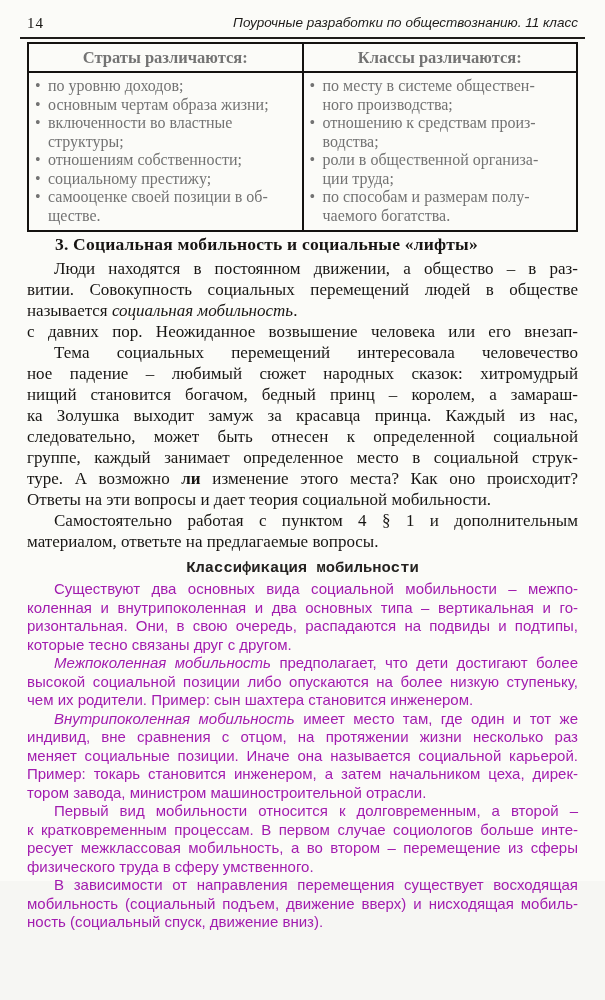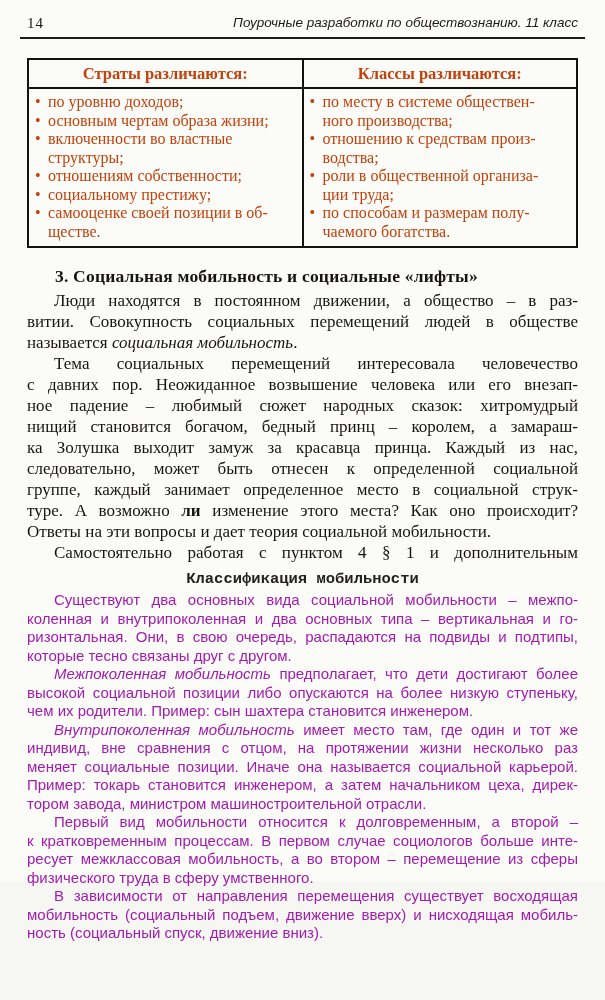--- a/index.html
+++ b/index.html
@@ -6,30 +6,30 @@
   body{width:605px;height:1000px;overflow:hidden;background:#f6f6f3;}
   .page{box-sizing:border-box;width:605px;height:881px;padding:14px 27px 0 27px;
         background:#fbfbf8;color:#171513;}
   
   .hdr{position:relative;height:19px;}
   .pnum{font-family:"Liberation Serif",serif;font-size:15px;letter-spacing:1px;}
   .htitle{position:absolute;left:0;right:0;top:1px;text-align:right;
           font-family:"Liberation Sans",sans-serif;font-style:italic;font-size:13.5px;color:#1d1b19;}
   .hrule{border-bottom:2px solid #1e1c1a;margin:4px -7px 0 -7px;}
   
-  table.cmp{width:100%;border-collapse:collapse;margin-top:19px;
-            font-family:"Liberation Serif",serif;font-size:16px;color:#c2410c;}
+  table.cmp{width:100%;border-collapse:collapse;margin-top:3px;
+            font-family:"Liberation Serif",serif;font-size:16px;color:#737373;}
   .cmp th{border:2px solid #141210;font-weight:bold;font-size:16.5px;padding:4px 6px 3px;text-align:center;}
   .cmp td{border:2px solid #141210;vertical-align:top;padding:4px 6px 5px 6px;width:50%;}
   .trow{display:flex;line-height:18.5px;}
   .blt{flex:none;width:13px;}
   .btxt{white-space:pre-line;}
   
   .h3{font-family:"Liberation Serif",serif;font-weight:bold;font-size:17.5px;line-height:23px;
-      margin-top:17px;padding-left:28px;letter-spacing:0.2px;}
+      margin-top:1px;padding-left:28px;letter-spacing:0.2px;}
   .h4{font-family:Liberation Mono, monospace;font-weight:bold;font-size:15.5px;line-height:20px;
       text-align:center;margin-top:6px;color:#242220;}
   
   .serifbody{font-family:"Liberation Serif",serif;font-size:17px;line-height:21px;margin-top:2px;}
   .sansbody{font-family:"Liberation Sans",sans-serif;font-size:15px;line-height:18.5px;
             margin-top:2px;color:#a21caf;}
   .ln{text-align:left;}
   .ln.jl{text-align:justify;text-align-last:justify;}
   .ln.ind{padding-left:27px;}
   .it{font-style:italic;}
@@ -110,32 +110,33 @@
   </table>
 
   <div class="h3">3. Социальная мобильность и социальные «лифты»</div>
   <div class="serifbody">
       <div>
         <div class="ln ind jl"><span>Люди находятся в постоянном движении, а общество – в раз-</span></div>
         <div class="ln jl"><span>витии. Совокупность социальных перемещений людей в обществе</span></div>
         <div class="ln"><span>называется </span><span class="it">социальная мобильность</span><span>.</span></div>
       </div>
       <div>
+        <div class="ln jl"><span>с давних пор. Неожиданное возвышение человека или его внезап-</span></div>
         <div class="ln ind jl"><span>Тема социальных перемещений интересовала человечество</span></div>
-        <div class="ln jl"><span>с давних пор. Неожиданное возвышение человека или его внезап-</span></div>
         <div class="ln jl"><span>ное падение – любимый сюжет народных сказок: хитромудрый</span></div>
         <div class="ln jl"><span>нищий становится богачом, бедный принц – королем, а замараш-</span></div>
         <div class="ln jl"><span>ка Золушка выходит замуж за красавца принца. Каждый из нас,</span></div>
         <div class="ln jl"><span>следовательно, может быть отнесен к определенной социальной</span></div>
         <div class="ln jl"><span>группе, каждый занимает определенное место в социальной струк-</span></div>
         <div class="ln jl"><span>туре. А возможно </span><span class="bd">ли</span><span> изменение этого места? Как оно происходит?</span></div>
         <div class="ln"><span>Ответы на эти вопросы и дает теория социальной мобильности.</span></div>
       </div>
       <div>
         <div class="ln ind jl"><span>Самостоятельно работая с пунктом 4 § 1 и дополнительным</span></div>
+        <div class="ln"><span>материалом, ответьте на предлагаемые вопросы.</span></div>
       </div>
     </div>
 
   <div class="h4">Классификация мобильности</div>
   <div class="sansbody">
       <div>
         <div class="ln ind jl"><span>Существуют два основных вида социальной мобильности – межпо-</span></div>
         <div class="ln jl"><span>коленная и внутрипоколенная и два основных типа – вертикальная и го-</span></div>
         <div class="ln jl"><span>ризонтальная. Они, в свою очередь, распадаются на подвиды и подтипы,</span></div>
         <div class="ln"><span>которые тесно связаны друг с другом.</span></div>

